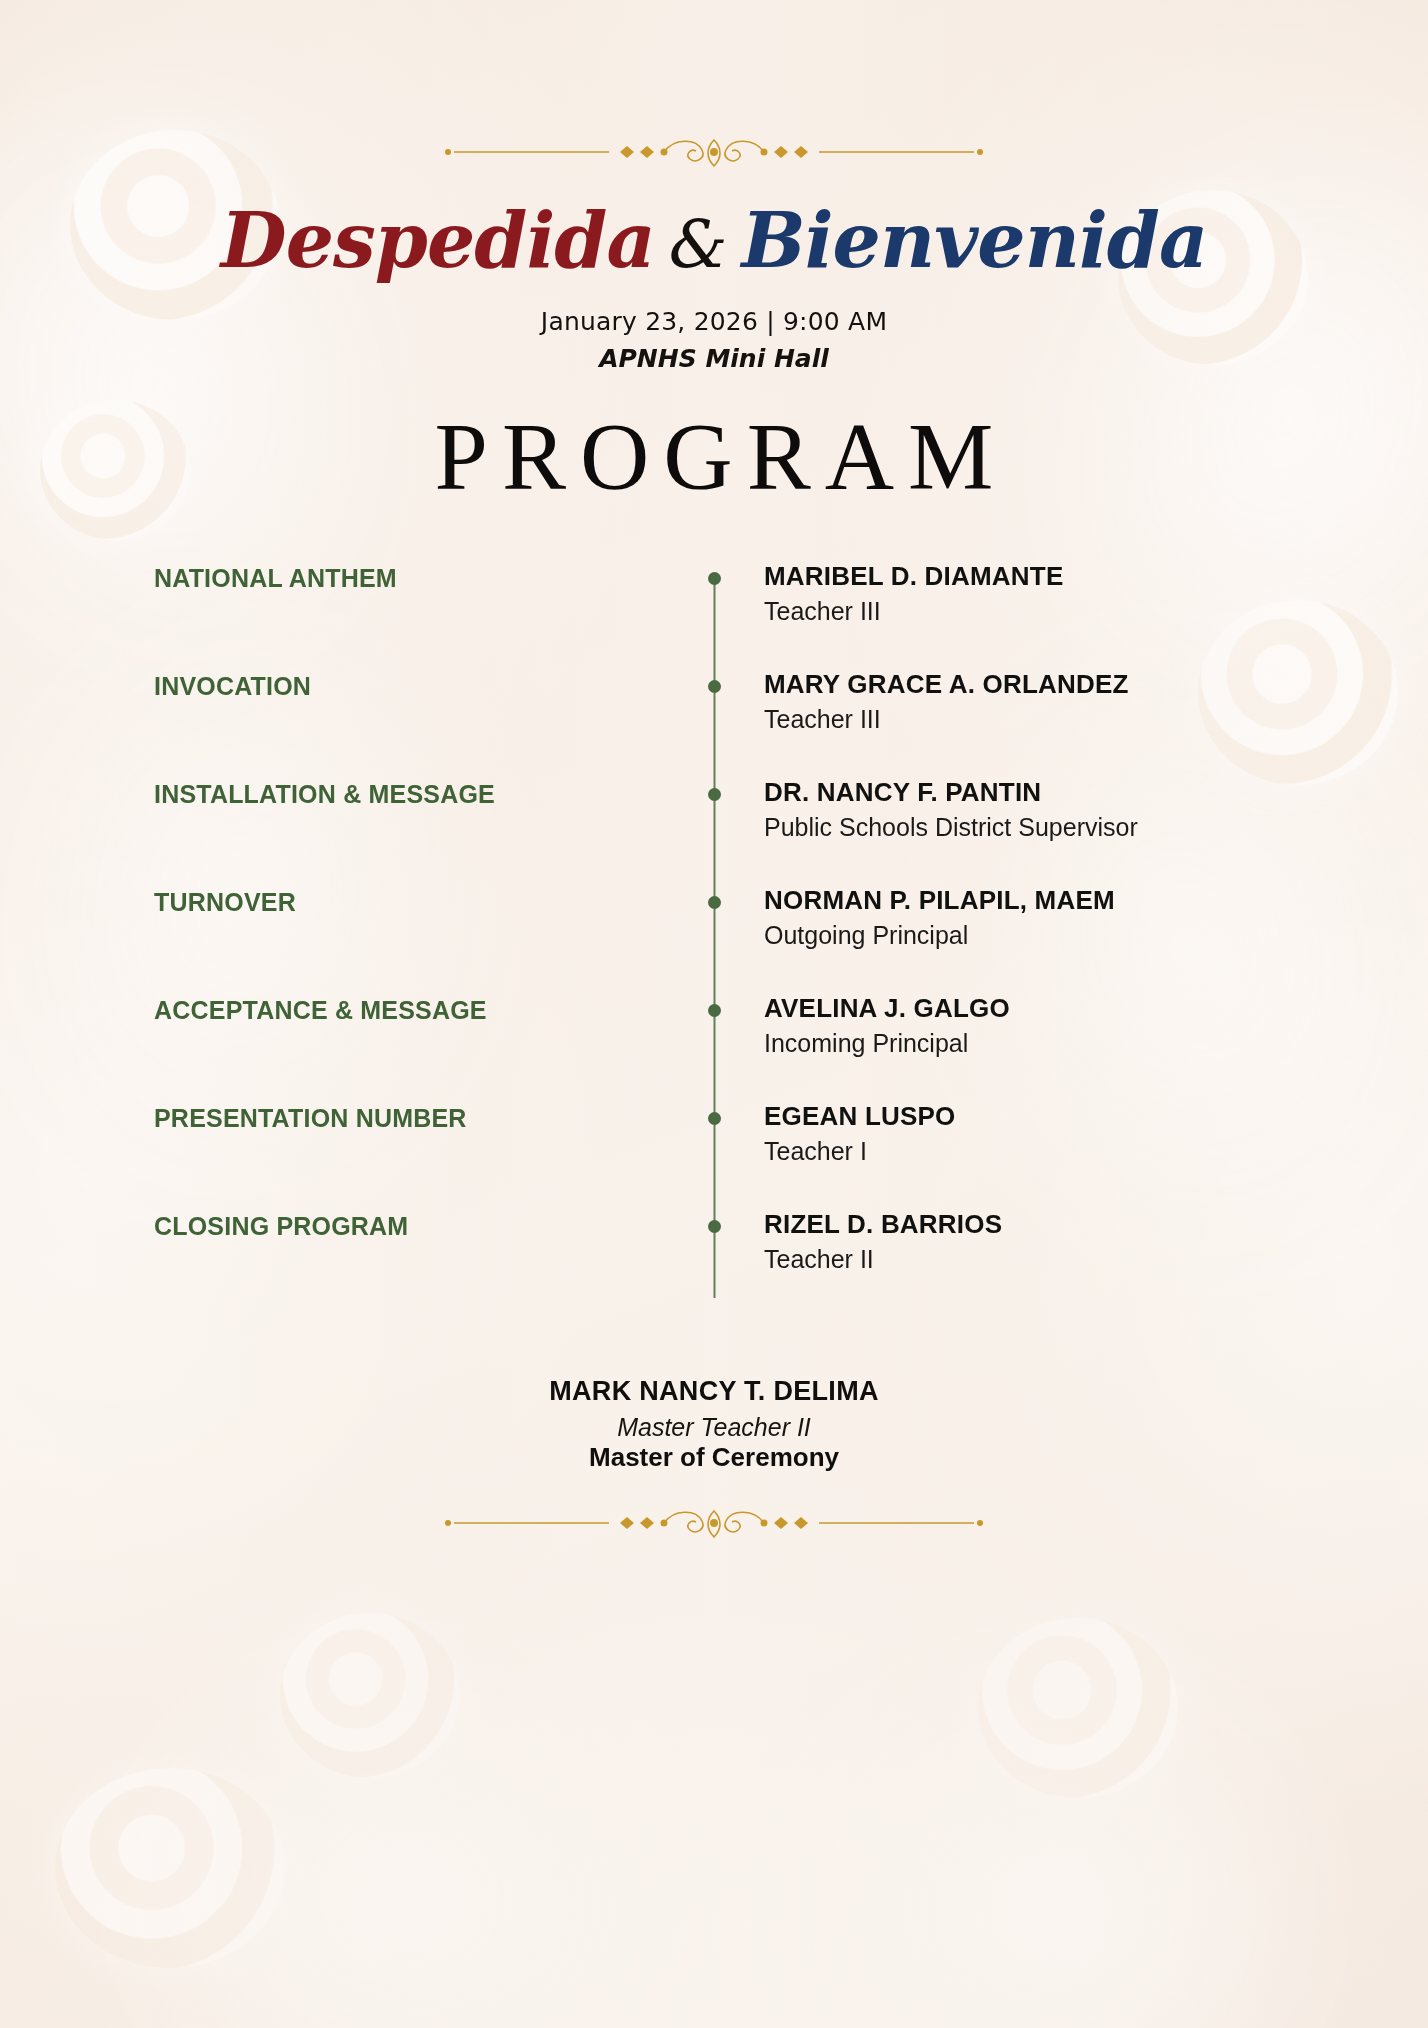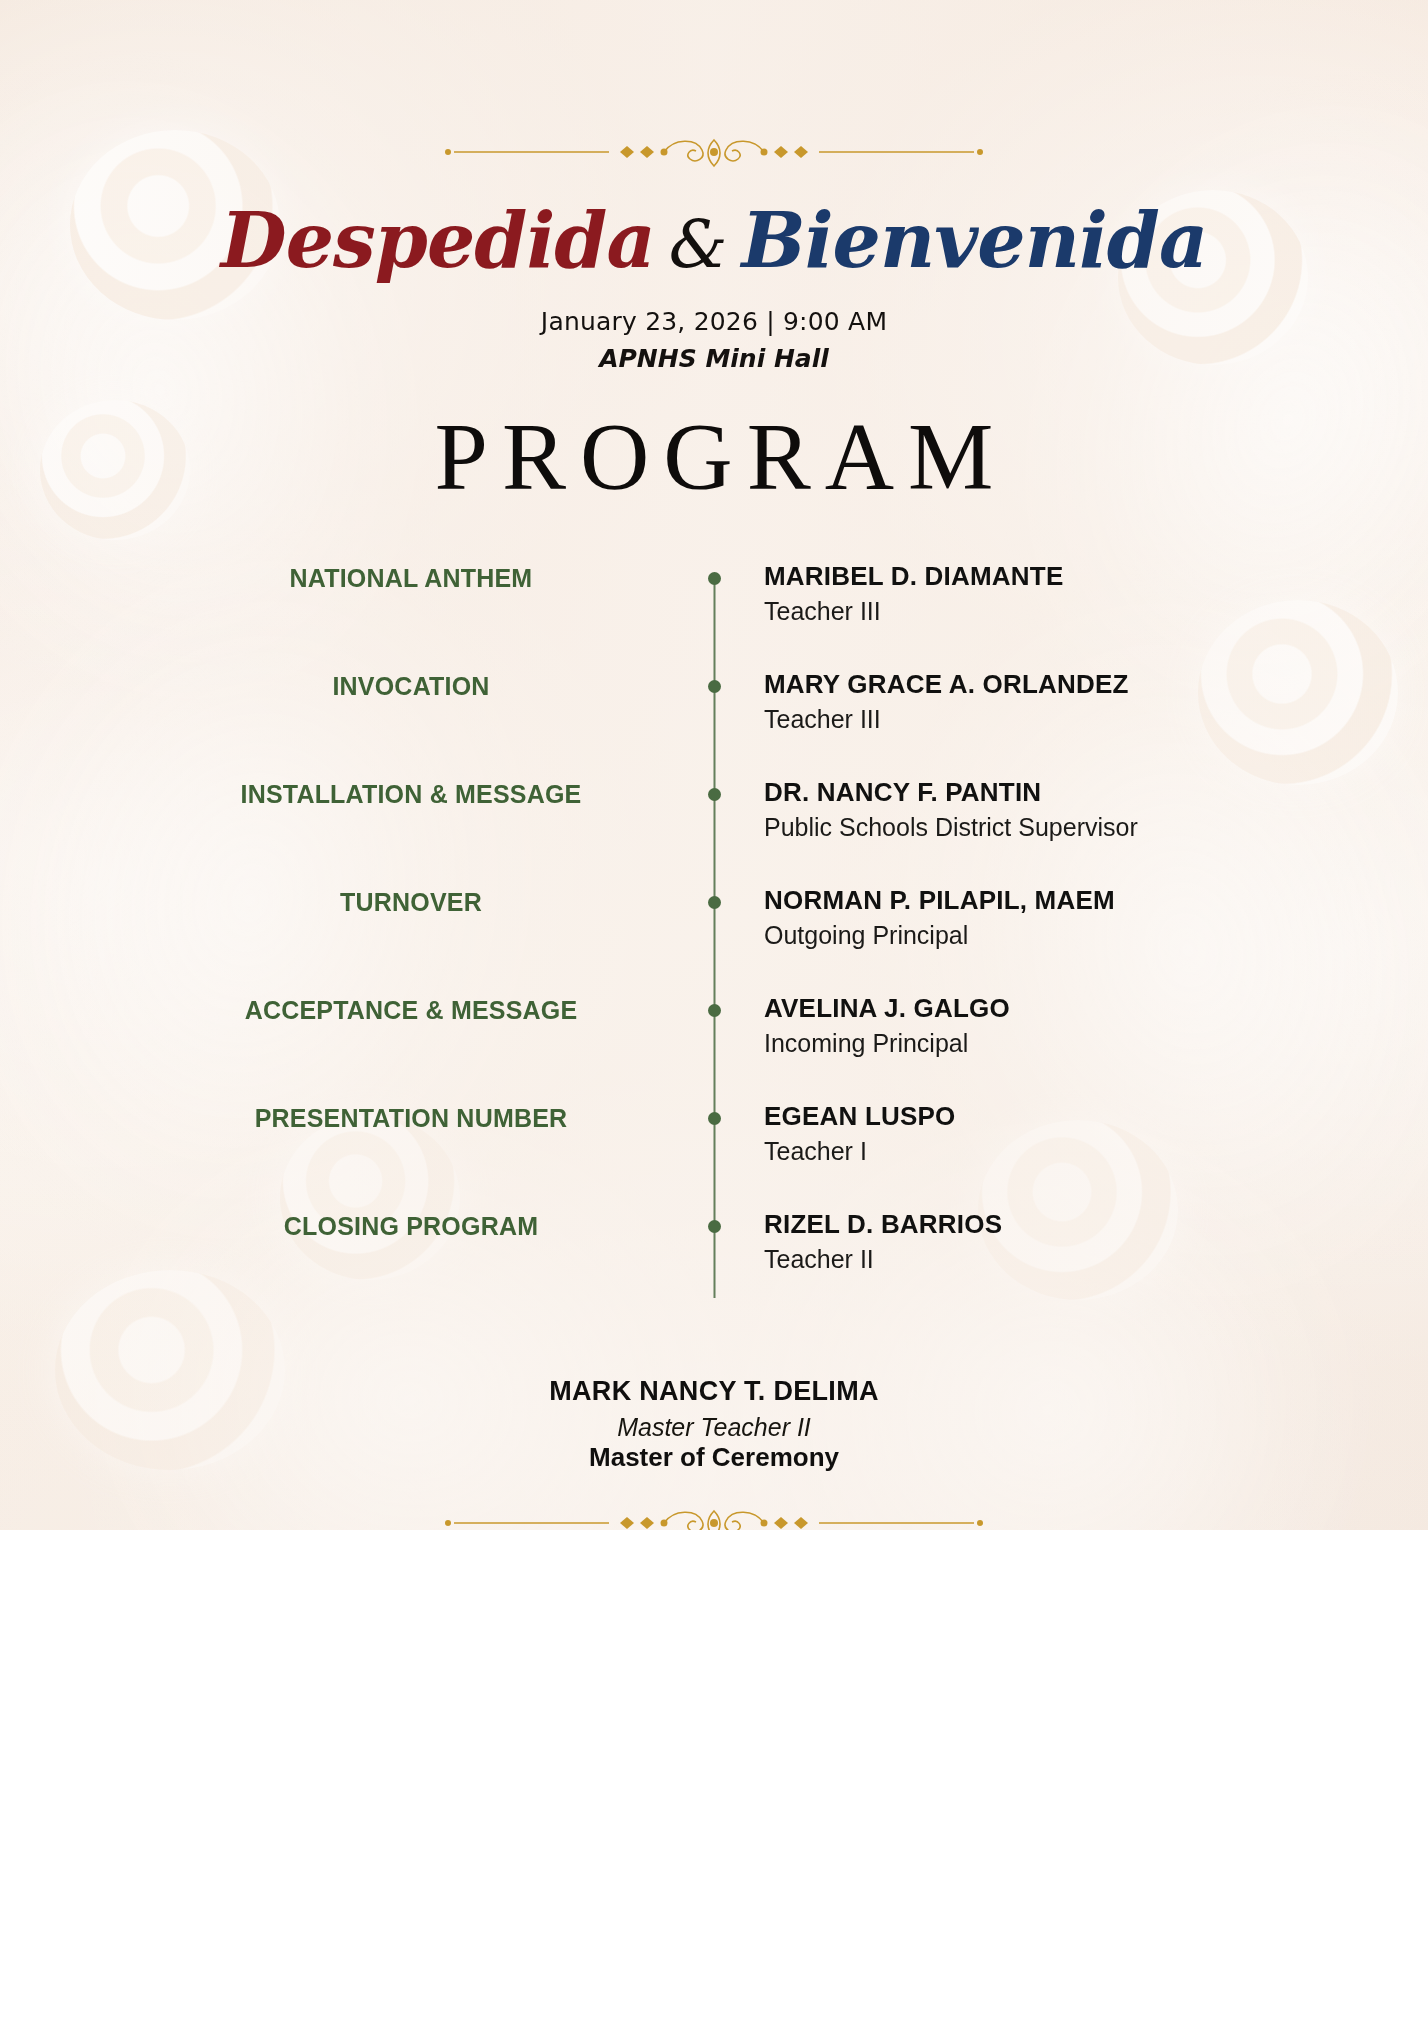--- a/index.html
+++ b/index.html
@@ -10,21 +10,21 @@
   body {
     width: 1428px;
     height: 2028px;
     font-family: "Liberation Sans", sans-serif;
     overflow: hidden;
   }
 
   .poster {
     position: relative;
     width: 1428px;
-    height: 1530px;
+    height: 2028px;
     background: #f9a8d4;
     overflow: hidden;
   }
 
   
   .bg-base {
     position: absolute;
     inset: 0;
     background:
       radial-gradient(ellipse 55% 45% at 12% 18%, rgba(255,255,255,0.75), rgba(255,255,255,0) 62%),
@@ -162,21 +162,21 @@
   .row {
     position: relative;
     display: flex;
     align-items: flex-start;
     min-height: 108px;
   }
   .left-col {
     width: 50%;
     box-sizing: border-box;
     padding-right: 46px;
-    text-align: center;
+    text-align: left;
     padding-top: 4px;
   }
   .label {
     font-family: "Liberation Sans", sans-serif;
     font-weight: bold;
     font-size: 25px;
     color: #3f6236;
     letter-spacing: 0.2px;
     line-height: 1.15;
   }

